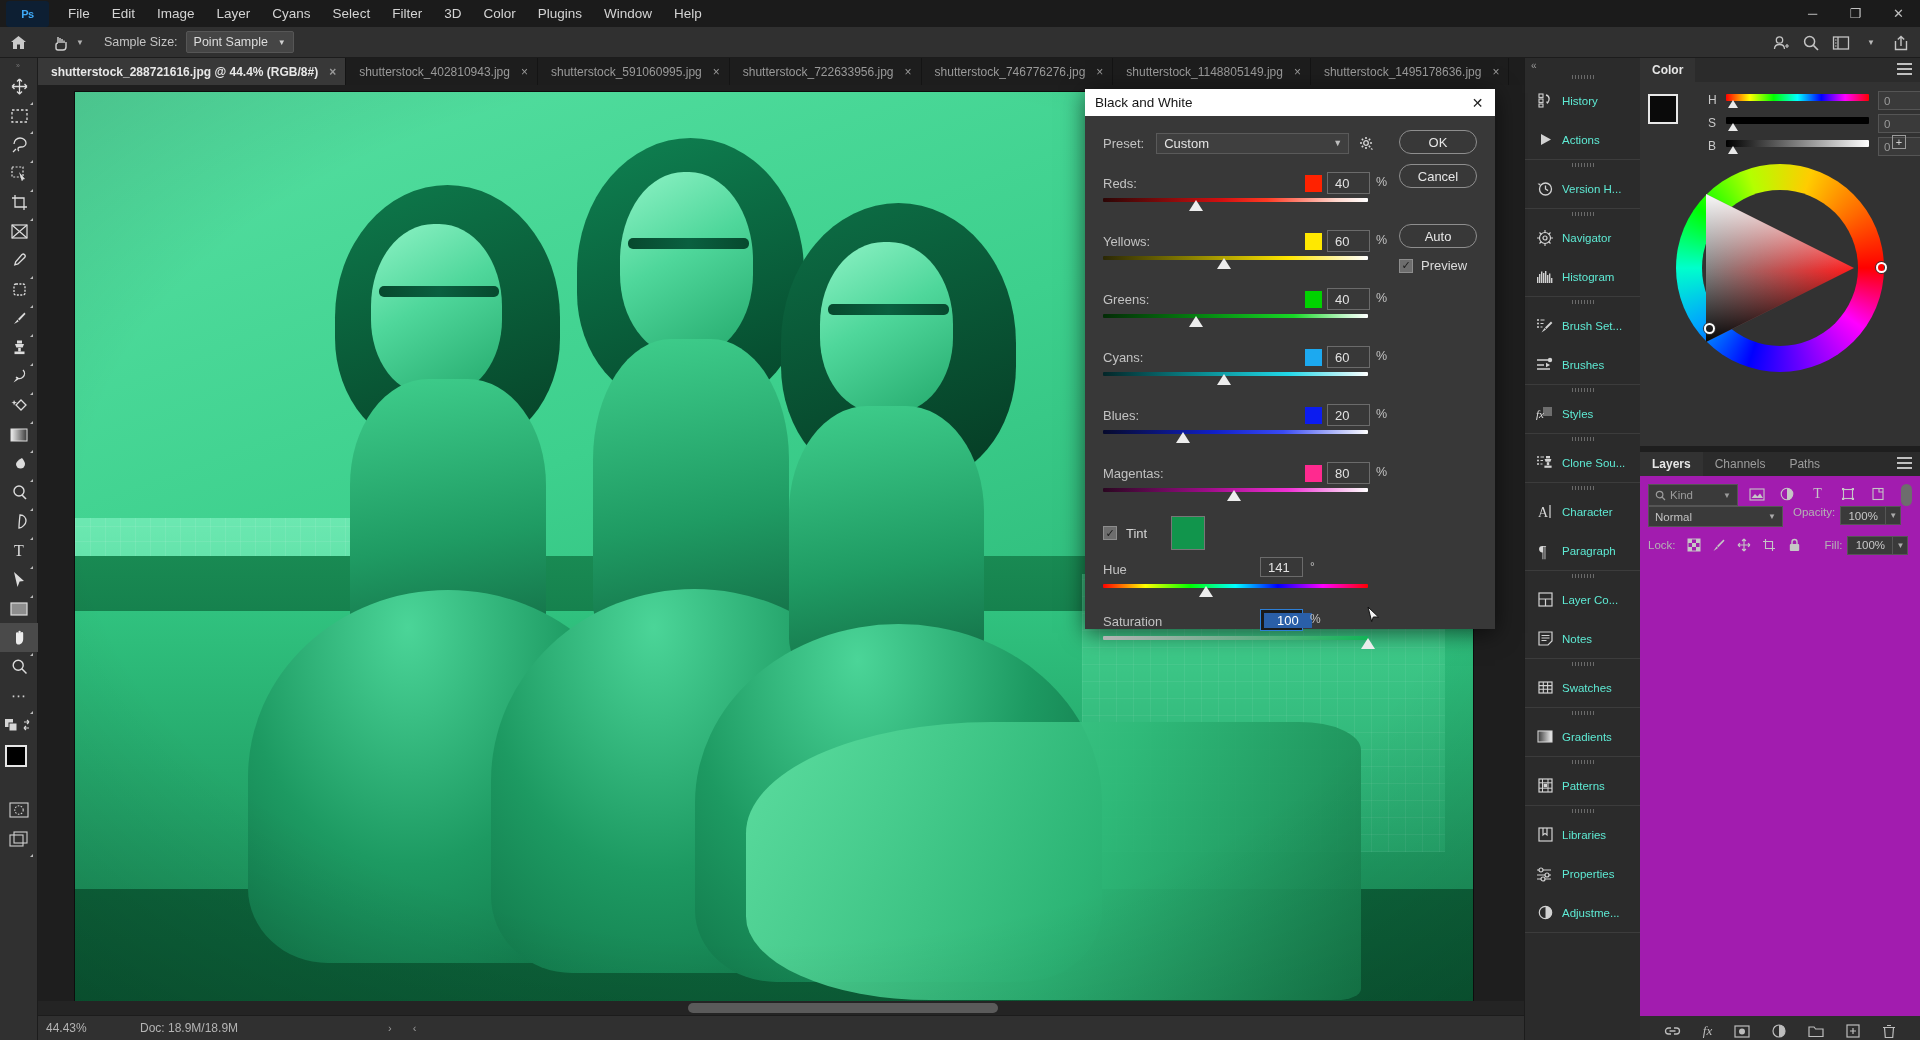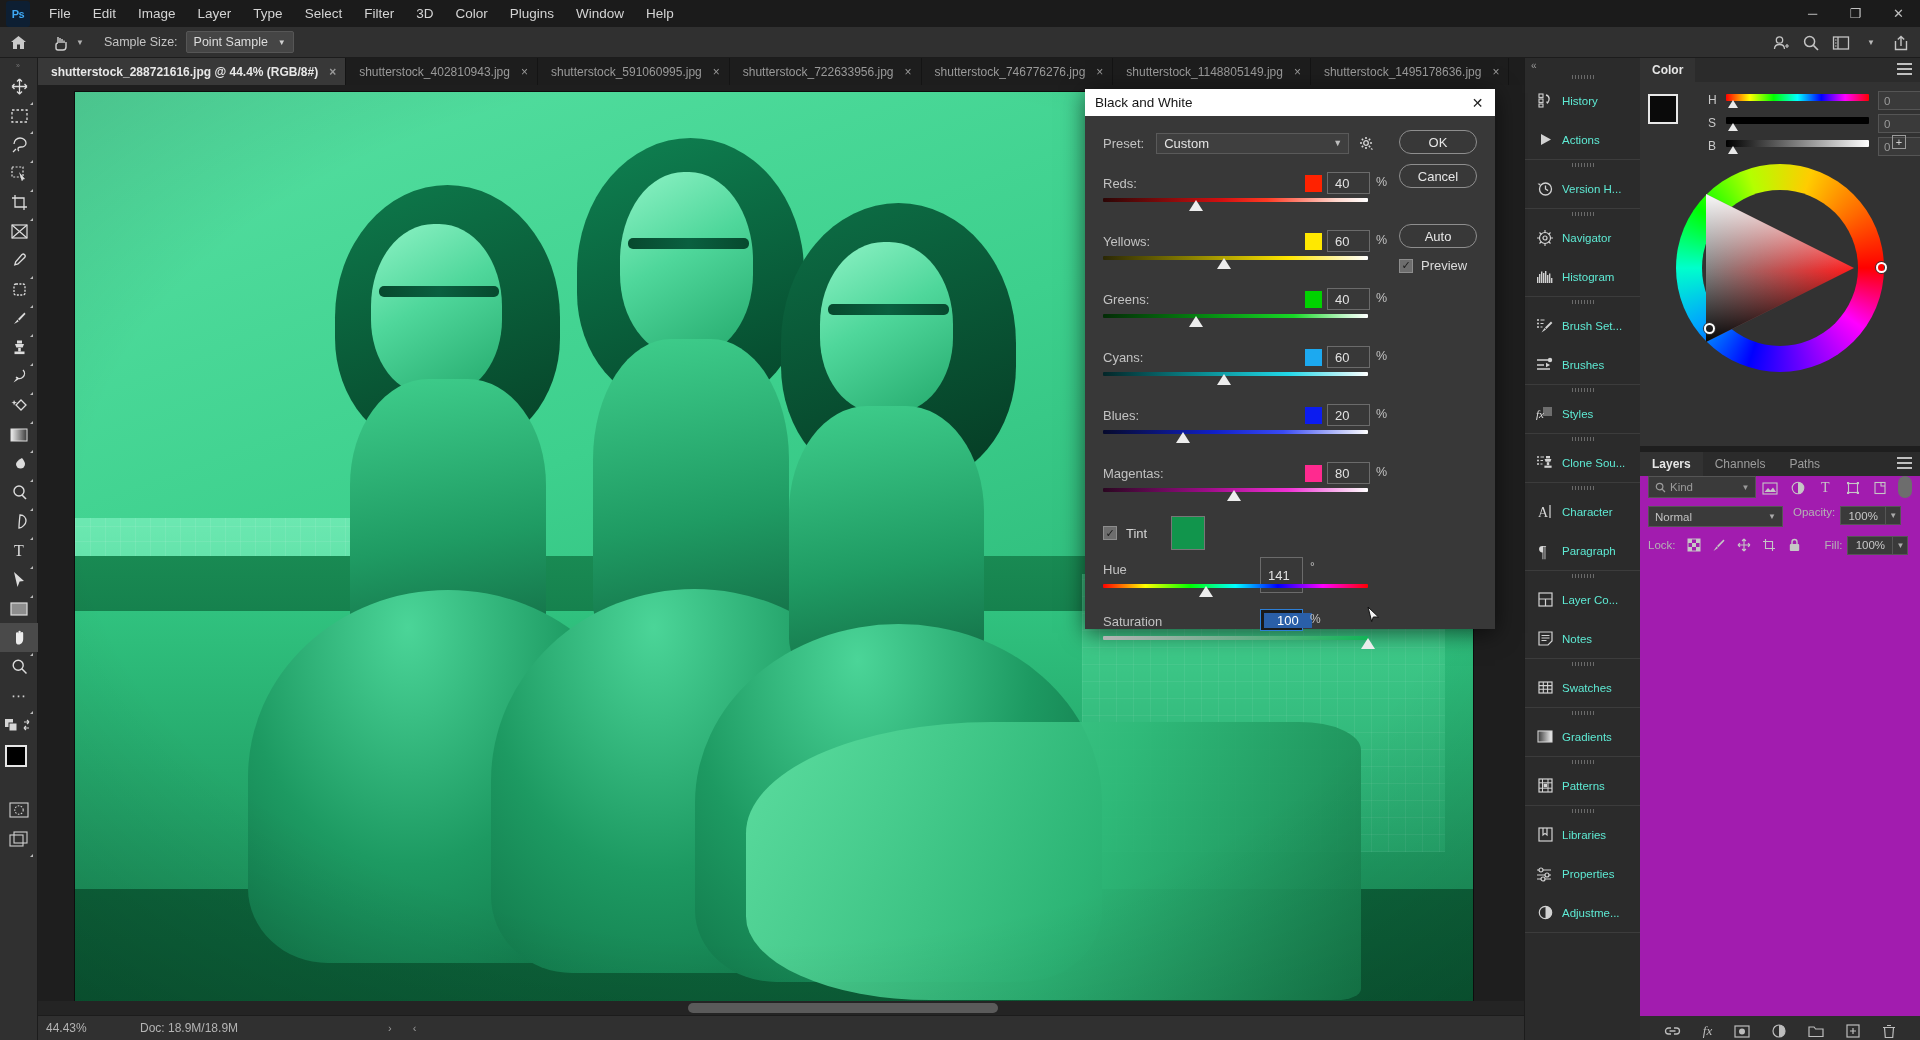--- a/index.html
+++ b/index.html
@@ -2,21 +2,21 @@
 <html><head>
 <meta charset="utf-8">
 <style>
   * { box-sizing: border-box; margin:0; padding:0; }
   html,body { width:1920px; height:1040px; overflow:hidden;
     font-family:"Liberation Sans", sans-serif; background:#1e1e1e; color:#c8c8c8; }
 
   
   .menubar { position:absolute; left:0; top:0; width:1920px; height:27px;
     background:#1b1b1b; display:flex; align-items:center; }
-  .ps-logo { width:24px; height:26px; margin:0 8px 0 6px; background:#0d1f33;
+  .ps-logo { width:43px; height:26px; margin:0 8px 0 6px; background:#0d1f33;
     border-radius:3px; color:#3fa9f5; font-size:11px; font-weight:bold;
     display:flex; align-items:center; justify-content:center; letter-spacing:-0.5px; }
   .menu-item { padding:0 11px; height:27px; line-height:27px; font-size:13.5px;
     color:#d4d4d4; white-space:nowrap; }
   .wincontrols { position:absolute; right:0; top:0; height:27px; display:flex; }
   .wc { width:43px; height:27px; display:flex; align-items:center; justify-content:center;
     color:#c0c0c0; font-size:13px; }
 
   
   .optionsbar { position:absolute; left:0; top:27px; width:1920px; height:31px;
@@ -164,21 +164,21 @@
       linear-gradient(to bottom, rgba(255,255,255,.95) 0%, rgba(255,255,255,0) 52%, rgba(0,0,0,.95) 100%),
       linear-gradient(to right, #808080 0%, #ff1a1a 100%); }
   .wheel-knob { position:absolute; width:11px; height:11px; border:2px solid #fff;
     border-radius:50%; box-shadow:0 0 0 1px #333; }
   .cp-add { position:absolute; right:14px; bottom:10px; width:14px; height:14px;
     border:1px solid #9b9b9b; color:#cfcfcf; font-size:11px; line-height:12px; text-align:center; }
 
   
   .layerspanel { position:absolute; left:1640px; top:452px; width:280px; height:594px;
     background:#a21caf; }
-  .lp-filter { display:flex; align-items:flex-start; height:30px; padding:0 8px; gap:0px; }
+  .lp-filter { display:flex; align-items:flex-end; height:30px; padding:0 8px; gap:8px; }
   .lp-kind { width:110px; height:22px; background:#3a3a3a; border:1px solid #555;
     display:flex; align-items:center; padding:0 6px; font-size:11.5px; color:#9b9b9b;
     position:relative; }
   .lp-kind .cv { position:absolute; right:6px; font-size:8px; }
   .lp-fico { width:28px; height:24px; display:flex; align-items:center; justify-content:center;
     color:#c6c6c6; }
   .lp-toggle { width:14px; height:22px; border-radius:7px; background:#6d6d6d; margin-left:4px; }
   .lp-blend { display:flex; height:26px; padding:0 8px; }
   .lp-bsel { width:135px; height:21px; background:#3a3a3a; border:1px solid #555;
     font-size:11.5px; color:#c2c2c2; display:flex; align-items:center; padding:0 6px;
@@ -232,21 +232,21 @@
   .sg-bar { position:absolute; left:0; top:0; width:265px; height:4px; border-radius:1px; }
   .sg-knob { position:absolute; top:2px; width:0; height:0; margin-left:-7px;
     border-left:7px solid transparent; border-right:7px solid transparent;
     border-bottom:11px solid #ededed; }
   .row-tint { display:flex; align-items:center; margin:14px 0 0 18px; height:34px; }
   .cbx { width:14px; height:14px; background:#6d6d6d; border:1px solid #8d8d8d;
     display:flex; align-items:center; justify-content:center; color:#1b1b1b; font-size:11px; }
   .tint-lbl { font-size:13px; color:#d6d6d6; margin-left:9px; }
   .tint-sw { width:34px; height:34px; margin-left:24px; border:1px solid #777; }
   .row-hue { position:relative; margin:6px 0 0 18px; width:268px; height:28px; }
-  .hue-in { position:absolute; left:157px; top:1px; width:43px; height:36px; background:#383838;
+  .hue-in { position:absolute; left:157px; top:1px; width:43px; height:20px; background:#383838;
     border:1px solid #6b6b6b; font-size:13px; color:#e2e2e2; display:flex; align-items:center;
     padding-left:7px; }
   .deg { position:absolute; left:207px; top:4px; font-size:12px; color:#c2c2c2; }
   .sat-in { position:absolute; left:157px; top:1px; width:43px; height:22px; background:#1a1a1a;
     border:1px solid #2d7fd6; font-size:13px; color:#fff; display:flex; align-items:center;
     padding-left:3px; }
   .sat-in span { background:#2a5fa8; padding:0 13px; }
   .dlg-btns { position:absolute; right:18px; top:14px; width:78px; }
   .btn { width:78px; height:24px; border:1px solid #8e8e8e; border-radius:12px;
     background:#383838; color:#e6e6e6; font-size:13px; display:flex;
@@ -258,21 +258,21 @@
 </style>
 </head>
 <body>
 
 <div class="menubar">
   <div class="ps-logo">Ps</div>
   <div class="menu-item">File</div>
   <div class="menu-item">Edit</div>
   <div class="menu-item">Image</div>
   <div class="menu-item">Layer</div>
-  <div class="menu-item">Type</div>
+  <div class="menu-item">Cyans</div>
   <div class="menu-item">Select</div>
   <div class="menu-item">Filter</div>
   <div class="menu-item">3D</div>
   <div class="menu-item">Color</div>
   <div class="menu-item">Plugins</div>
   <div class="menu-item">Window</div>
   <div class="menu-item">Help</div>
   <div class="wincontrols">
     <div class="wc">─</div>
     <div class="wc">❐</div>

